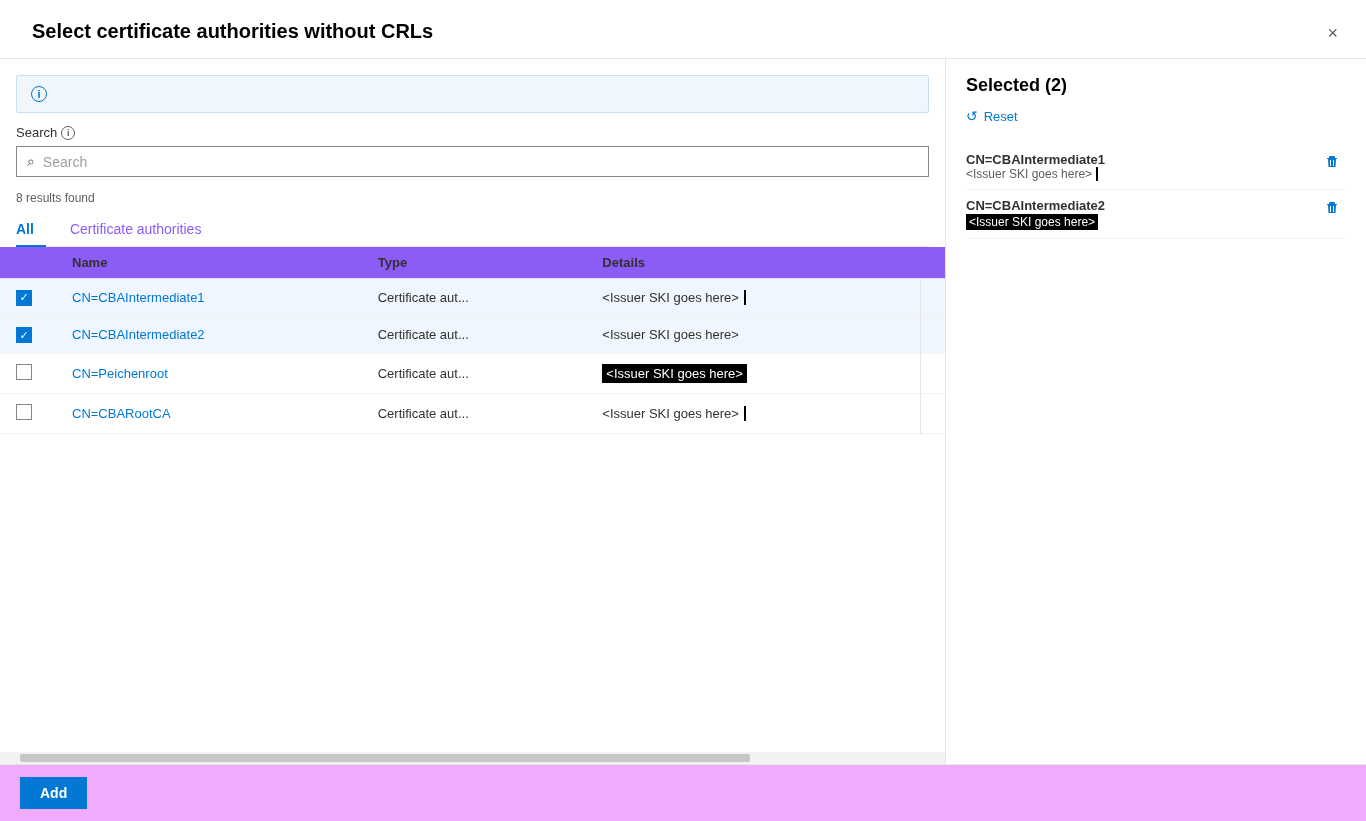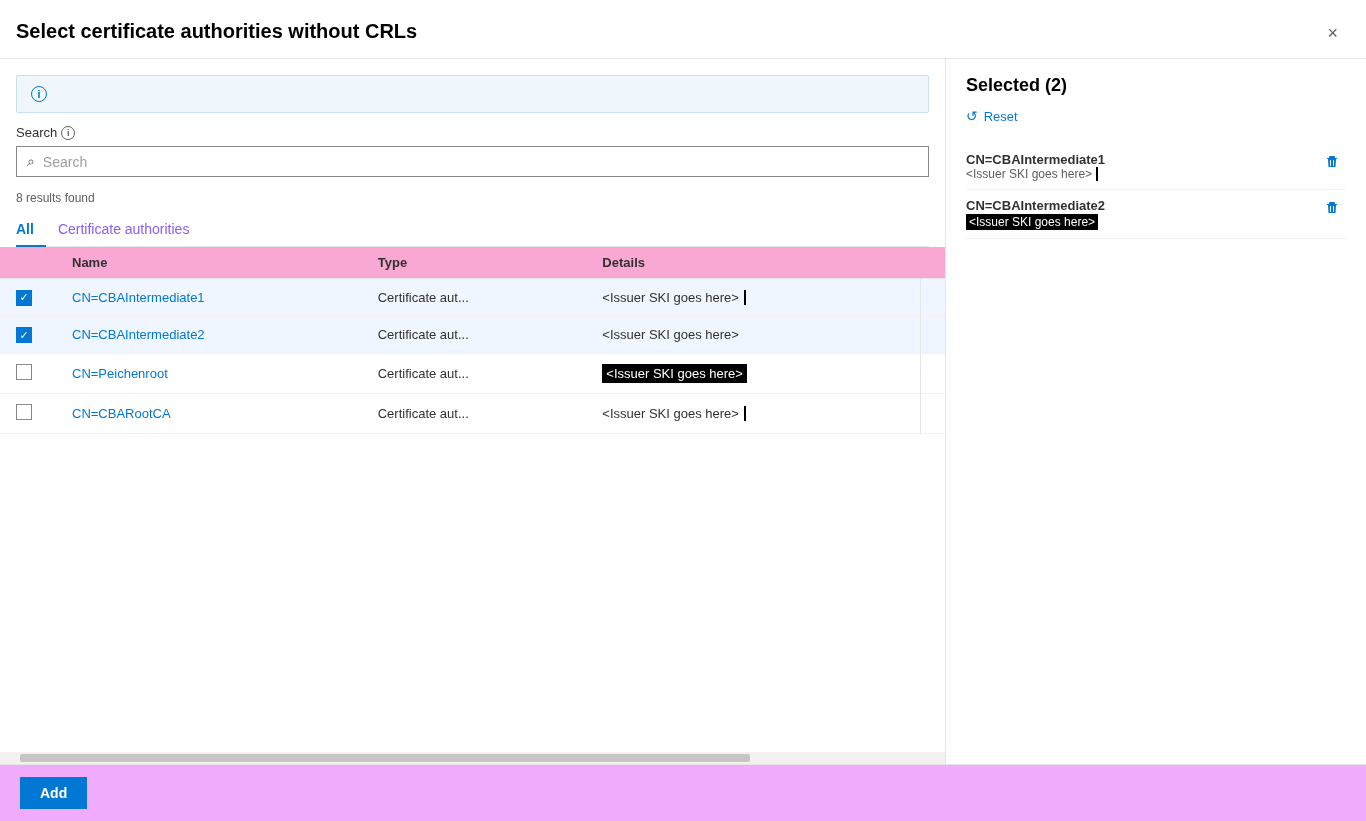--- a/index.html
+++ b/index.html
@@ -19,21 +19,21 @@
       background: #fff;
       display: flex;
       flex-direction: column;
       position: relative;
     }
 
     .dialog-header {
       display: flex;
       justify-content: space-between;
       align-items: flex-start;
-      padding: 20px 24px 12px 16px;
+      padding: 20px 24px 12px 32px;
       border-bottom: 1px solid #e5e5e5;
       gap: 12px;
     }
 
     .dialog-title {
       font-size: 20px;
       font-weight: 600;
       color: #000;
     }
 
@@ -146,21 +146,21 @@
     .search-input::placeholder { color: #a19f9d; }
 
     .results-count {
       font-size: 12px;
       color: #605e5c;
       margin: 6px 16px 0 16px;
     }
 
     .tabs {
       display: flex;
-      gap: 0;
+      gap: 12px;
       margin: 8px 16px 0 16px;
       border-bottom: 1px solid #e5e5e5;
     }
 
     .tab {
       padding: 8px 12px;
       cursor: pointer;
       font-size: 14px;
       color: #8b5cf6;
       border-bottom: 2px solid transparent;
@@ -182,21 +182,21 @@
       overflow-y: auto;
       overflow-x: auto;
     }
 
     table {
       width: 100%;
       border-collapse: collapse;
     }
 
     .table-header {
-      background: #f9a8d4;
+      background: #8b5cf6;
     }
 
     .table-header th {
       text-align: left;
       padding: 8px 12px;
       font-size: 13px;
       font-weight: 600;
       color: #323130;
       border-bottom: 1px solid #e5e5e5;
     }

